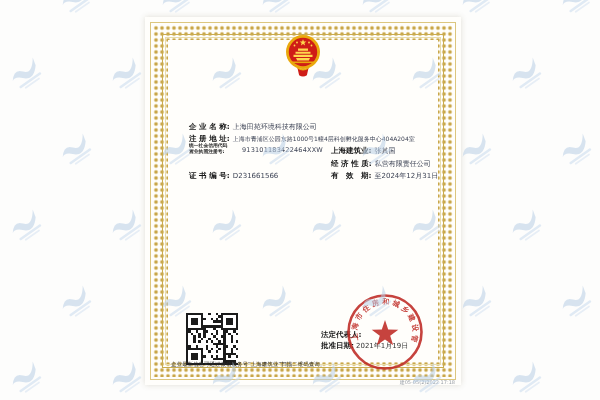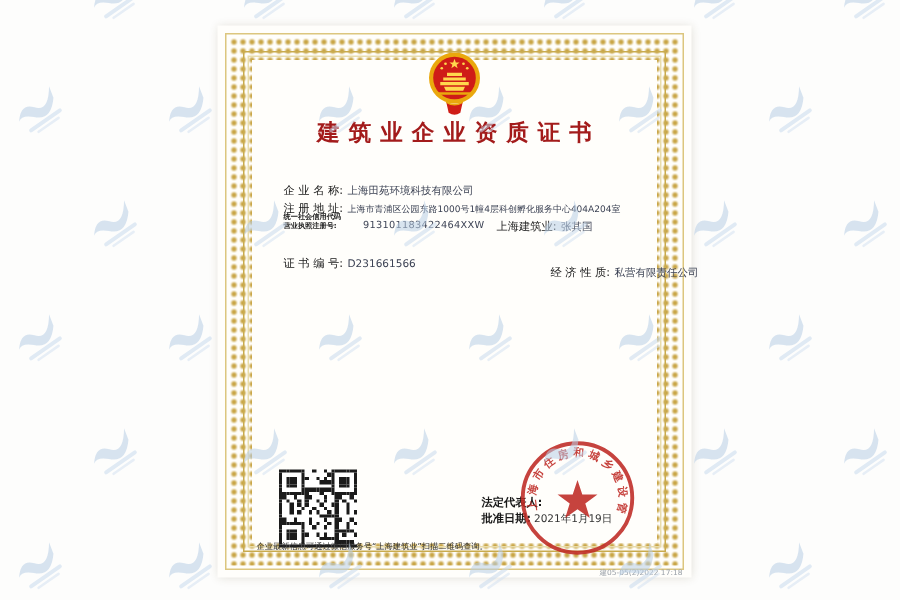--- a/index.html
+++ b/index.html
@@ -30,21 +30,21 @@
   .content{position:absolute;inset:0;}
   
   .emblem{position:absolute;left:139px;top:16px;}
   .title{
     position:absolute;left:0;top:62px;width:100%;text-align:center;
     font-size:15px;font-weight:bold;color:#a31b1b;letter-spacing:6px;
     text-indent:6px;white-space:nowrap;
   }
   
   .cell{position:absolute;white-space:nowrap;font-size:7px;color:#3c4254;}
-  .cell b{font-weight:normal;color:#181818;font-size:7.5px;margin-right:3px;}
+  .cell b{font-weight:bold;color:#181818;font-size:7.5px;margin-right:3px;}
   .cell.small-val{font-size:6px;}
   .credit-label{
     position:absolute;left:44px;top:126px;width:52px;
     font-size:4.8px;font-weight:bold;color:#181818;line-height:5.6px;white-space:nowrap;
   }
   .credit-value{position:absolute;left:97px;top:129px;font-size:6.5px;color:#3c4254;letter-spacing:.2px;}
   
   .qr{
     position:absolute;left:41px;top:296px;width:52px;height:52px;
     display:grid;grid-template-columns:repeat(21,1fr);grid-template-rows:repeat(21,1fr);
@@ -82,49 +82,51 @@
           <circle cx="25" cy="9.5" r="0.9" fill="#ffd84d"></circle>
           <circle cx="10.5" cy="12.5" r="0.9" fill="#ffd84d"></circle>
           <circle cx="27.5" cy="12.5" r="0.9" fill="#ffd84d"></circle>
           <path d="M14 15.5h10v2.2H14z M11.5 18.7h15v2H11.5z M9.5 21.7h19v2.2H9.5z M12 24.9h14l-1.2 2.6H13.2z" fill="#ffd84d"></path>
           <path d="M8 28.5h22v1.6H8z" fill="#eaa80d"></path>
           <path d="M13.5 35q5.5 3.6 11 0l-1.6 7.2q-3.9 2.6-7.8 0z" fill="#cf1d17"></path>
           <path d="M13.5 35q5.5 3.6 11 0" stroke="#eaa80d" stroke-width="1.2" fill="none"></path>
         </svg>
       </div>
 
-      <div class="title">建筑业企业资质证书</div>
 
       <div class="cell" style="left:44px;top:105px;">
         <b>企 业 名 称:</b><span>上海田苑环境科技有限公司</span>
       </div>
 
       <div class="cell small-val" style="left:44px;top:117px;">
         <b>注 册 地 址:</b><span>上海市青浦区公园东路1000号1幢4层科创孵化服务中心404A204室</span>
       </div>
 
       <div class="credit-label">
         <div>统一社会信用代码</div>
         <div>营业执照注册号:</div>
       </div>
       <div class="credit-value">913101183422464XXW</div>
 
       <div class="cell" style="left:186px;top:129px;">
         <b>上海建筑业:</b><span>张其国</span>
       </div>
 
 
-      <div class="cell" style="left:186px;top:160px;margin-left:36px;">
+      <div class="cell" style="left:186px;top:142px;">
         <b>经 济 性 质:</b><span>私营有限责任公司</span>
       </div>
 
       <div class="cell" style="left:44px;top:154px;">
         <b>证 书 编 号:</b><span>D231661566</span>
       </div>
 
+      <div class="cell" style="left:186px;top:154px;">
+        <b>有　效　期:</b><span>至2024年12月31日</span>
+      </div>
 
 
       <div class="qr">
           <i class="m"></i>
           <i class="m"></i>
           <i class="m"></i>
           <i class="m"></i>
           <i class="m"></i>
           <i class="m"></i>
           <i class="m"></i>

